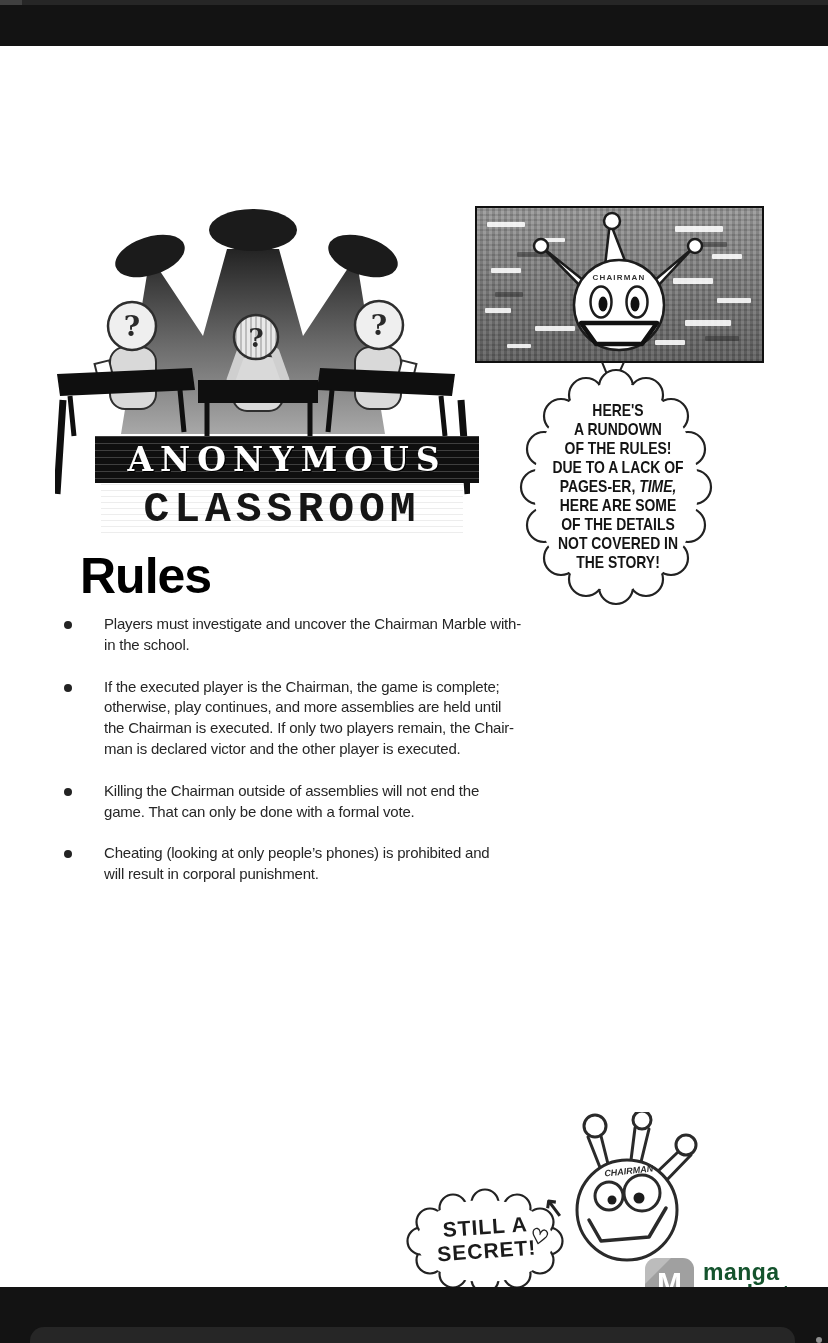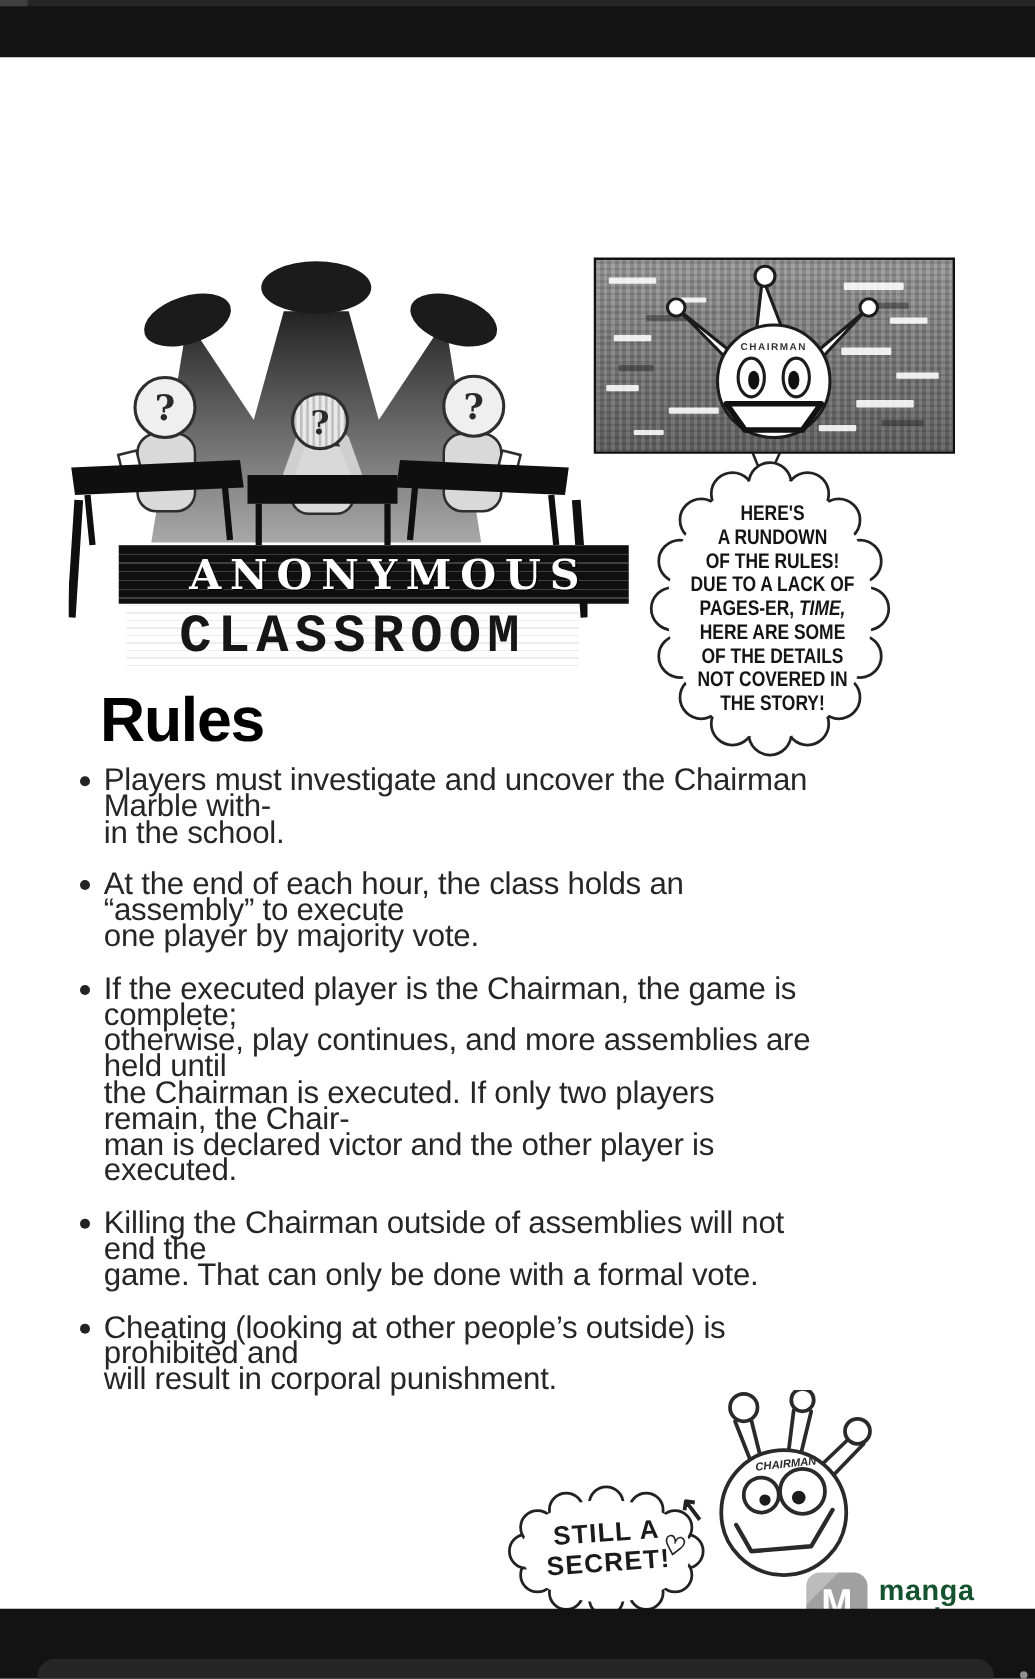--- a/index.html
+++ b/index.html
@@ -15,21 +15,21 @@
   .scroll-dot{position:absolute;right:6px;top:50px;width:6px;height:6px;border-radius:50%;background:#8f8f8f;}
   
   .manga-page{position:absolute;left:0;top:46px;width:828px;height:1241px;background:#fff;color:#232323;}
   
   .title-art{position:absolute;left:55px;top:158px;width:415px;height:330px;}
   .title-art svg{position:absolute;left:0;top:0;}
   .banner-anon{position:absolute;left:40px;top:232px;width:384px;height:47px;background:#0f0f0f;
      background-image:repeating-linear-gradient(180deg,rgba(255,255,255,.20) 0 1px,transparent 1px 7px);
      display:flex;align-items:center;justify-content:center;
      font-family:"DejaVu Serif",serif;font-weight:700;font-size:33px;color:#ffffff;letter-spacing:7px;
-     text-shadow:1px 1px 0 #000;padding-left:24px;}
+     text-shadow:1px 1px 0 #000;}
   .banner-class{position:absolute;left:46px;top:280px;width:362px;height:50px;
      background-image:repeating-linear-gradient(180deg,rgba(0,0,0,.07) 0 1px,transparent 1px 6px);
      display:flex;align-items:center;justify-content:center;
      font-family:Liberation Mono, monospace;font-weight:700;font-size:43px;color:#161616;letter-spacing:5px;}
   
   .static-panel{position:absolute;left:475px;top:160px;width:289px;height:157px;
      border:2.5px solid #101010;box-sizing:border-box;overflow:hidden;
      background-image:
        repeating-linear-gradient(90deg,rgba(255,255,255,.07) 0 3px,rgba(0,0,0,.10) 3px 6px),
        repeating-linear-gradient(0deg,rgba(0,0,0,.12) 0 2px,transparent 2px 5px),
@@ -44,21 +44,21 @@
   .bubble-text{position:absolute;left:0;top:24px;width:184px;text-align:center;
      font-weight:700;font-size:17px;line-height:19px;color:#141414;
      transform:scaleX(.82);transform-origin:50% 0;}
   .bubble-text .it{font-style:italic;}
   
   .rules-heading{position:absolute;left:80px;top:506px;font-size:50px;line-height:48px;
      font-weight:700;color:#000000;letter-spacing:-1px;}
   .rules-list{position:absolute;left:64px;top:568px;width:595px;}
   .rule-item{display:flex;gap:11px;margin-bottom:21px;}
   .rule-dot{flex:0 0 auto;width:8px;height:8px;border-radius:50%;background:#232323;margin-top:7px;}
-  .rule-text{font-size:25px;line-height:20.8px;letter-spacing:-.2px;color:#262626;white-space:pre-line;}
+  .rule-text{font-size:15px;line-height:20.8px;letter-spacing:-.2px;color:#262626;white-space:pre-line;margin-left:21px;}
   
   .sketch-chairman{position:absolute;left:545px;top:1066px;}
   .secret-bubble{position:absolute;left:405px;top:1147px;width:162px;height:100px;}
   .secret-bubble svg{position:absolute;left:-4px;top:-4px;overflow:visible;}
   .secret-text{position:absolute;left:0;top:22px;width:162px;text-align:center;transform:rotate(-4deg);
      font-weight:700;font-size:21px;line-height:24px;letter-spacing:1px;color:#1b1b1b;}
   .sketch-heart{position:absolute;left:530px;top:1179px;font-size:21px;font-weight:700;color:#222;
      transform:rotate(12deg);}
   .sketch-arrow{position:absolute;left:543px;top:1146px;font-size:26px;font-weight:700;color:#222;
      transform:rotate(8deg);}
@@ -204,38 +204,33 @@
 
     <div class="rules-heading">Rules</div>
     <div class="rules-list">
       <div class="rule-item">
         <div class="rule-dot"></div>
         <div class="rule-text">Players must investigate and uncover the Chairman Marble with-
 in the school.</div>
       </div>
       <div class="rule-item">
         <div class="rule-dot"></div>
-        <div class="rule-text">At the end of each hour, the class holds an “assembly” to execute
-one player by majority vote.</div>
-      </div>
-      <div class="rule-item">
-        <div class="rule-dot"></div>
         <div class="rule-text">If the executed player is the Chairman, the game is complete;
 otherwise, play continues, and more assemblies are held until
 the Chairman is executed. If only two players remain, the Chair-
 man is declared victor and the other player is executed.</div>
       </div>
       <div class="rule-item">
         <div class="rule-dot"></div>
         <div class="rule-text">Killing the Chairman outside of assemblies will not end the
 game. That can only be done with a formal vote.</div>
       </div>
       <div class="rule-item">
         <div class="rule-dot"></div>
-        <div class="rule-text">Cheating (looking at other people’s outside) is prohibited and
+        <div class="rule-text">Cheating (looking at only people’s phones) is prohibited and
 will result in corporal punishment.</div>
       </div>
     </div>
 
     <svg class="sketch-chairman" width="160" height="152" viewBox="0 0 160 152">
       <g fill="#ffffff" stroke="#2a2a2a" stroke-width="3" stroke-linecap="round">
         <path d="M56,24 L63,52 M43,25 L56,58" fill="none"></path>
         <circle cx="50" cy="14" r="11"></circle>
         <path d="M90,16 L86,48 M104,17 L96,50" fill="none"></path>
         <circle cx="97" cy="8" r="9"></circle>

